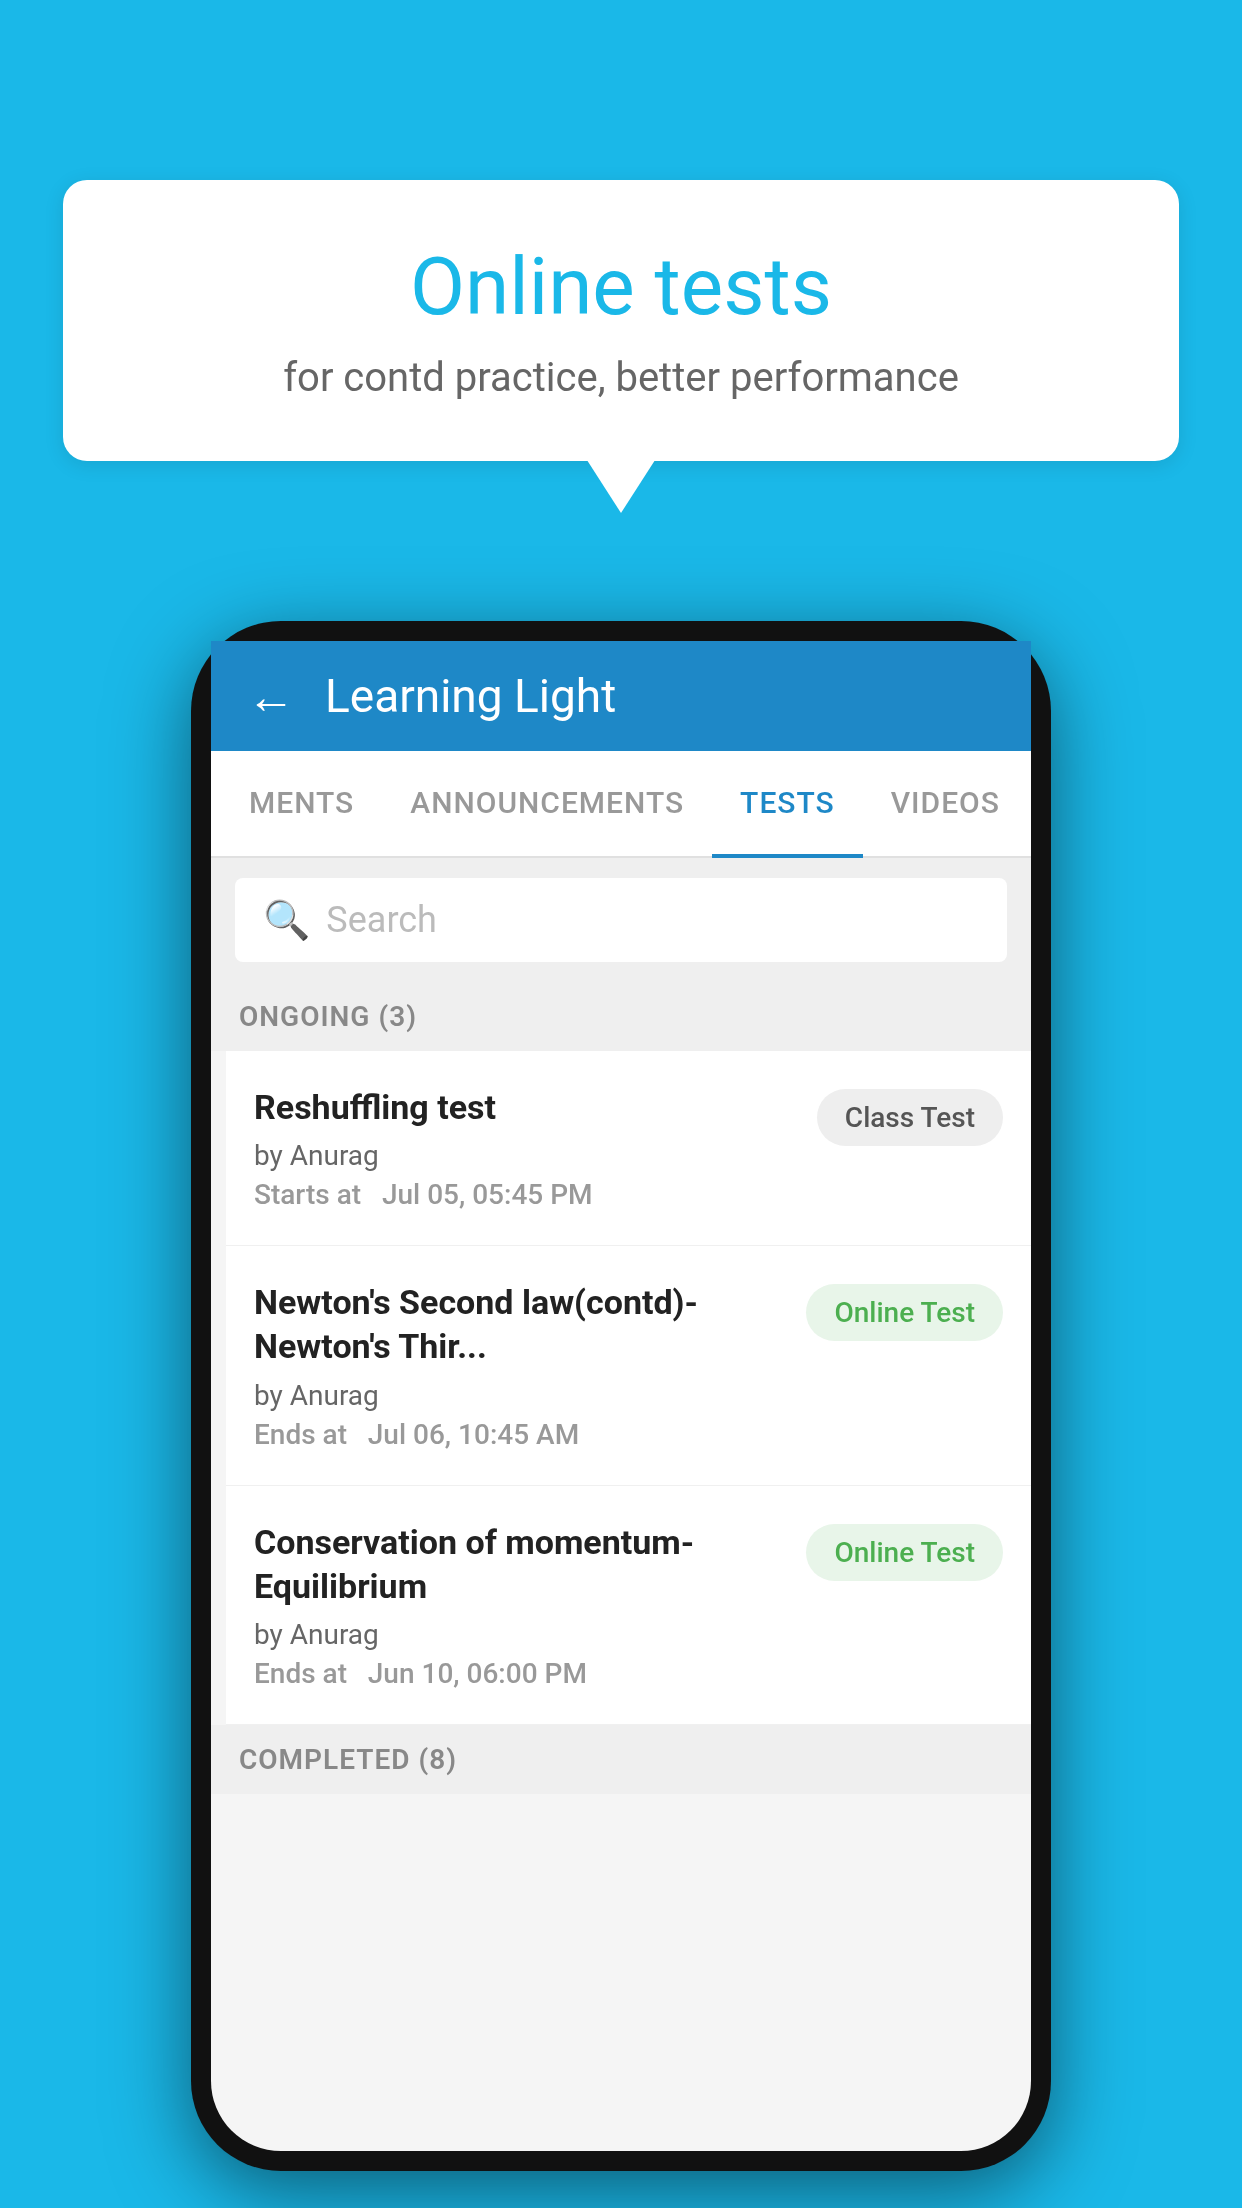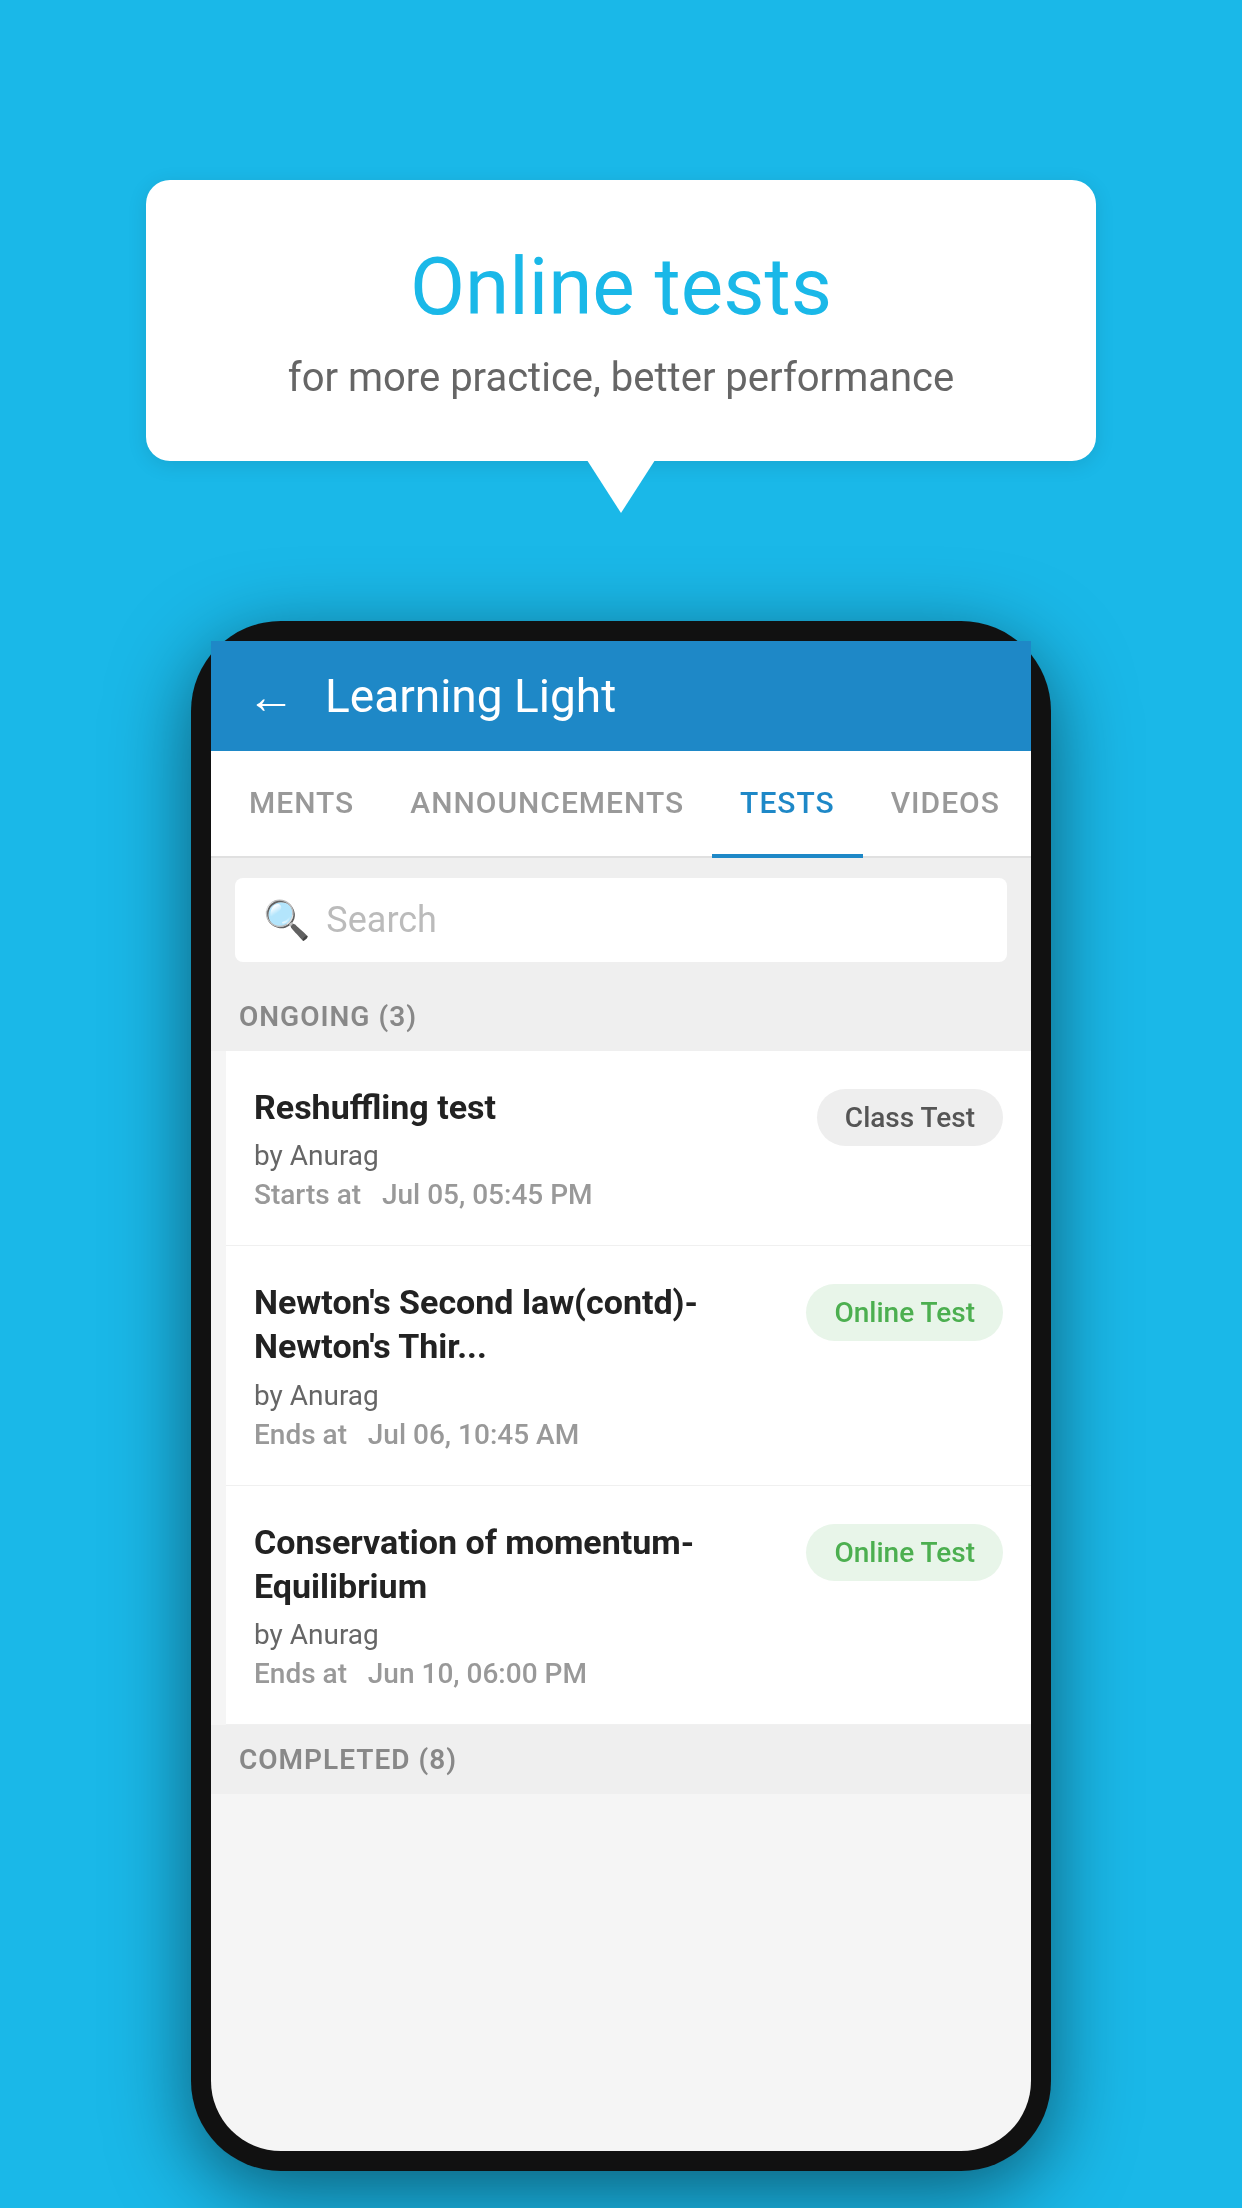--- a/index.html
+++ b/index.html
@@ -15,21 +15,21 @@
       align-items: center;
       position: relative;
       overflow: hidden;
     }
 
     
     .speech-bubble {
       background: white;
       border-radius: 24px;
       padding: 60px 56px;
-      width: 950px;
+      width: 1116px;
       margin-top: 180px;
       text-align: center;
       position: relative;
       box-shadow: 0 4px 20px rgba(0,0,0,0.1);
     }
     .speech-bubble::after {
       content: '';
       position: absolute;
       bottom: -52px;
       left: 50%;
@@ -277,21 +277,21 @@
       color: #888;
       font-weight: 600;
       letter-spacing: 1px;
     }
   </style>
 </head>
 <body>
 
 <div class="speech-bubble">
   <div class="speech-bubble-title">Online tests</div>
-  <div class="speech-bubble-subtitle">for more practice, better performance</div>
+  <div class="speech-bubble-subtitle">for contd practice, better performance</div>
 </div>
 
 <div class="phone-wrapper">
   <div class="phone-shell">
 
 
     <div class="app-bar">
       <span class="back-arrow">←</span>
       <span class="app-bar-title">Learning Light</span>
     </div>

